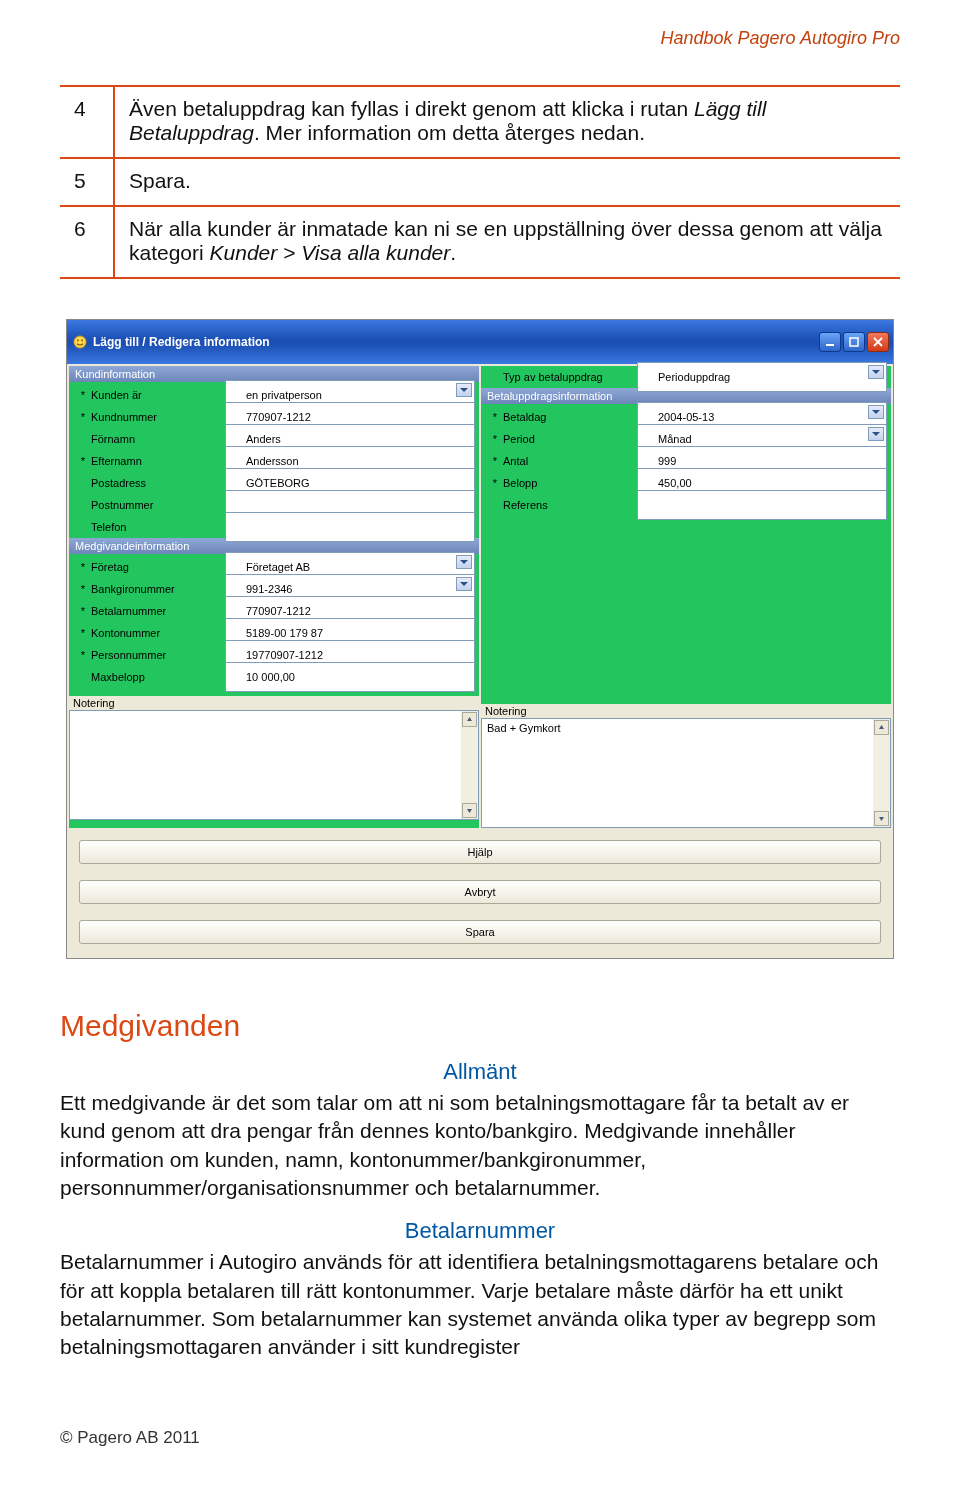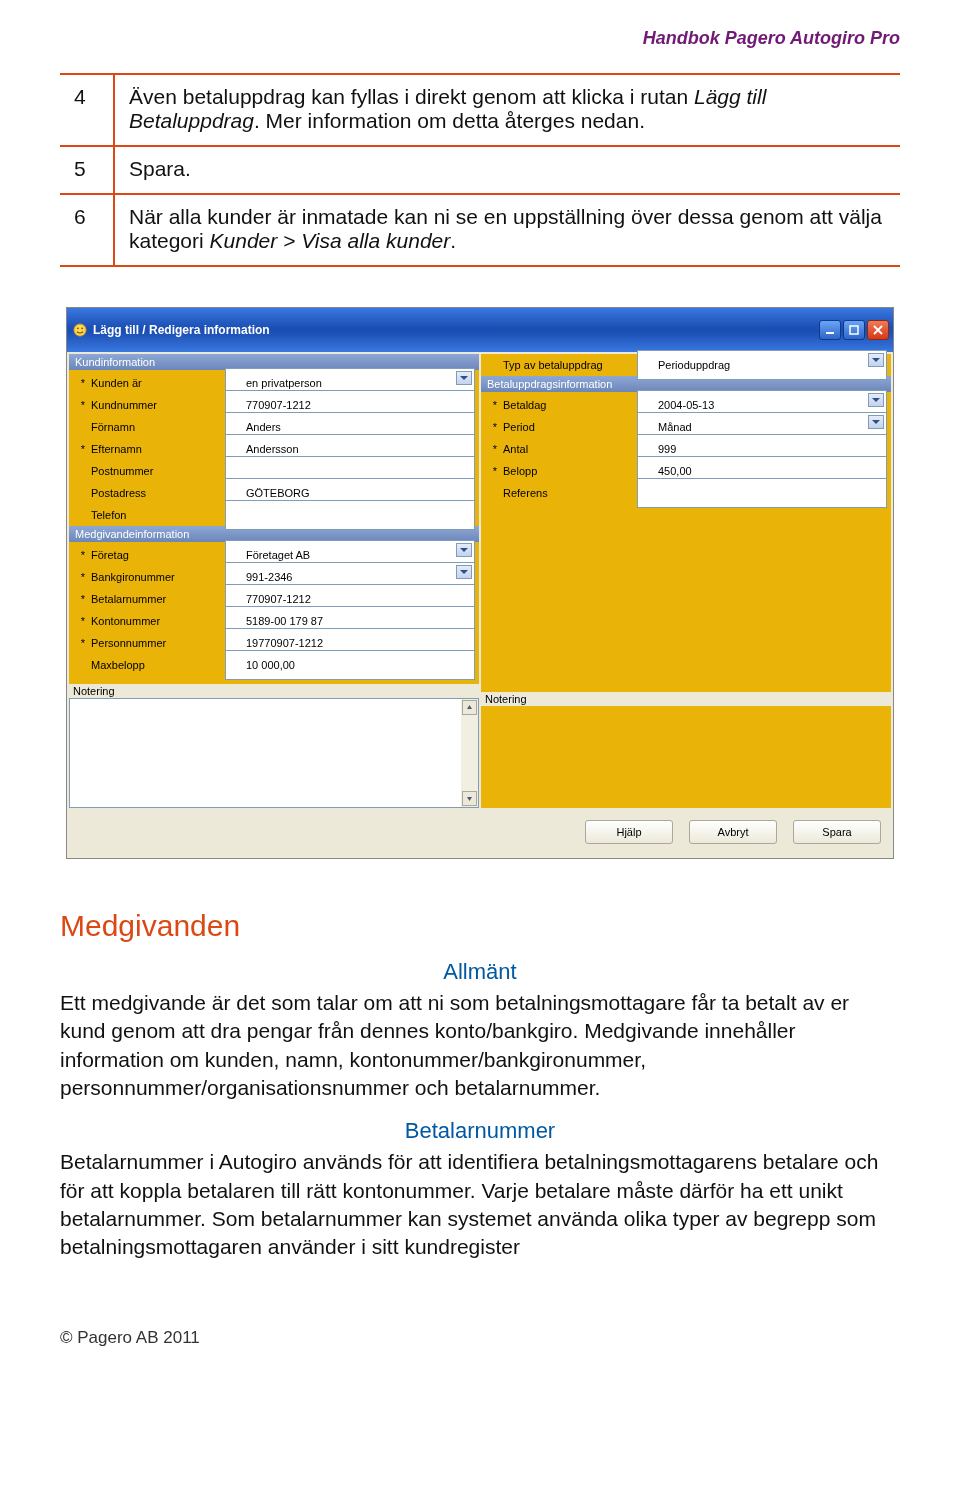--- a/index.html
+++ b/index.html
@@ -7,25 +7,25 @@
     margin: 0;
     font-family: "Helvetica Neue", Arial, sans-serif;
     font-weight: 300;
     background: #fff;
     color: #1a1a1a;
     width: 960px;
     padding: 0 60px 40px 60px;
   }
   .page-header {
     font-style: italic;
-    font-weight: 700;
+    font-weight: 400;
     font-size: 18px;
-    color: #701a75;
+    color: #c2410c;
     text-align: right;
-    padding: 28px 0 24px;
+    padding: 28px 0 36px;
   }
   table.steps {
     border-collapse: collapse;
     width: 100%;
     margin-bottom: 40px;
   }
   table.steps td {
     border-top: 2px solid #dc4814;
     border-bottom: 2px solid #dc4814;
     padding: 10px 14px 12px;
@@ -72,21 +72,21 @@
     width: 22px; height: 20px;
     background: linear-gradient(#6aa5f8,#2d66c9);
     border: 1px solid #0d3a8a;
     border-radius: 3px;
     display: flex; align-items: center; justify-content: center;
   }
   .win-btn.close { background: linear-gradient(#f07a5a,#d63915); border-color:#8a2a10;}
   .win-btn svg { width: 10px; height: 10px; }
 
   .dialog-body { display: flex; padding: 2px; gap: 2px; }
-  .col { flex: 1; background: #eab308; }
+  .col { flex: 1; background: #22c55e; }
   .section-head {
     background: linear-gradient(#8ea8d6,#6b86b8);
     color: #fff;
     font-size: 11px;
     padding: 2px 6px;
     margin-bottom: 2px;
   }
   .field-row {
     display: flex;
     align-items: center;
@@ -137,20 +137,21 @@
   }
   .scroll-vert { position:absolute; right:0; top:0; bottom:0; width:17px; display:flex; flex-direction:column; background:#f1efe2; }
   .scroll-vert .arrow { width:15px; height:15px; margin:1px auto; background:#ece9d8;border:1px solid #aca899; display:flex;align-items:center;justify-content:center;}
   .scroll-vert .track { flex:1; }
   .arrow svg { width:7px; height:7px; }
 
   .dlg-buttons {
     display:flex; justify-content:flex-end; gap:16px;
     padding:10px 12px 14px;
     background:#ece9d8;
+    flex-direction:column;
   }
   .dlg-btn {
     min-width:88px; height:24px;
     background:linear-gradient(#ffffff,#ece9d8);
     border:1px solid #aca899;
     border-radius:3px;
     font-family:Tahoma,Arial,sans-serif; font-size:11px;
     display:flex;align-items:center;justify-content:center;
     cursor:pointer;
     box-shadow: 0 1px 0 #fff inset;
@@ -274,33 +275,33 @@
               <span class="star">*</span>
               <span>Efternamn</span>
             </div>
             <div class="field-value">
               <span>Andersson</span>
             </div>
           </div>
           <div class="field-row">
             <div class="field-label">
               <span class="star"></span>
+              <span>Postadress</span>
+            </div>
+            <div class="field-value">
+              <span>GÖTEBORG</span>
+            </div>
+          </div>
+          <div class="field-row">
+            <div class="field-label">
+              <span class="star"></span>
               <span>Postnummer</span>
             </div>
             <div class="field-value">
               <span></span>
-            </div>
-          </div>
-          <div class="field-row">
-            <div class="field-label">
-              <span class="star"></span>
-              <span>Postadress</span>
-            </div>
-            <div class="field-value">
-              <span>GÖTEBORG</span>
             </div>
           </div>
           <div class="field-row">
             <div class="field-label">
               <span class="star"></span>
               <span>Telefon</span>
             </div>
             <div class="field-value">
               <span></span>
             </div>
@@ -440,20 +441,36 @@
               <span class="star"></span>
               <span>Referens</span>
             </div>
             <div class="field-value">
               <span></span>
             </div>
           </div>
         </div>
       <div style="height:180px"></div>
       <div class="notering-label">Notering</div>
+      <div class="notering-box">
+        <span>Bad + Gymkort</span>
+        <div class="scroll-vert">
+          <div class="arrow">
+              <svg viewBox="0 0 7 7">
+                <path d="M3.5 1 L6 5 L1 5 Z" fill="#4a5a7a"></path>
+              </svg>
+            </div>
+          <div class="track"></div>
+          <div class="arrow">
+              <svg viewBox="0 0 7 7">
+                <path d="M3.5 6 L6 2 L1 2 Z" fill="#4a5a7a"></path>
+              </svg>
+            </div>
+        </div>
+      </div>
     </div>
   </div>
   <div class="dlg-buttons">
     <div class="dlg-btn">Hjälp</div>
     <div class="dlg-btn">Avbryt</div>
     <div class="dlg-btn">Spara</div>
   </div>
 </div>
 
 <h2 class="section-title">Medgivanden</h2>

